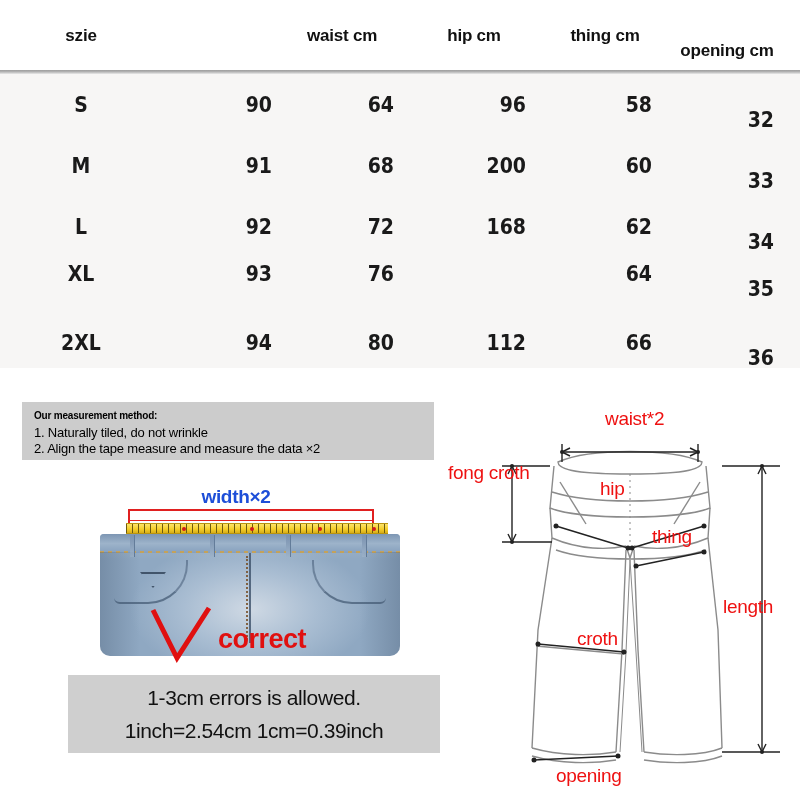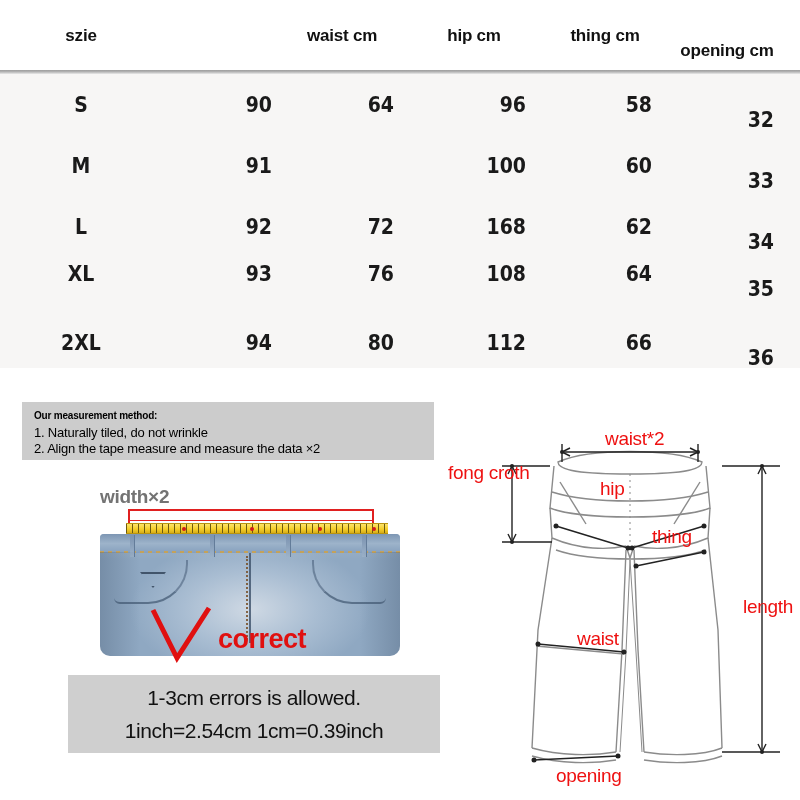--- a/index.html
+++ b/index.html
@@ -58,21 +58,21 @@
     padding: 5px 0 0 12px;
   }
   #method-title { font-size: 10px; font-weight: 700; color: #000; line-height: 18px; letter-spacing: -0.2px;}
   .method-line { font-size: 13px; color: #000; line-height: 16px; letter-spacing: -0.2px; }
 
   
   #jeans-figure { position: absolute; left: 100px; top: 486px; width: 300px; height: 180px; }
 
   #width-label {
     position: absolute; left: 0; top: 0; width: 272px;
-    font-size: 19px; font-weight: 700; color: #737373;
+    text-align: center; font-size: 19px; font-weight: 700; color: #1d4ed8;
     letter-spacing: -0.3px;
   }
   .brk-line { position: absolute; background: #e02020; }
   #brk-top   { left: 28px;  top: 23px; width: 246px; height: 2px; }
   #brk-left  { left: 28px;  top: 23px; width: 2px;  height: 38px; }
   #brk-right { left: 272px; top: 23px; width: 2px;  height: 38px; }
   #brk-bot   { left: 28px;  top: 34px; width: 246px; height: 1px; }
 
   #tape {
     position: absolute; left: 26px; top: 37px; width: 262px; height: 11px;
@@ -159,26 +159,26 @@
     display: flex; flex-direction: column; align-items: center; justify-content: center; text-align: right;
   }
   .info-line { font-size: 21px; color: #111; line-height: 33px; letter-spacing: -0.4px; }
 
   
   #pants-diagram { position: absolute; left: 440px; top: 400px; width: 360px; height: 400px; }
   .dlabel {
     position: absolute; color: #ee1111; font-size: 19px; white-space: nowrap;
     letter-spacing: -0.3px;
   }
-  #lbl-waist   { left: 165px; top: 8px; margin-top: 20px; }
+  #lbl-waist   { left: 165px; top: 8px; }
   #lbl-fong    { left: 8px;   top: 62px; }
   #lbl-hip     { left: 160px; top: 78px; }
   #lbl-thing   { left: 212px; top: 126px; }
   #lbl-calf    { left: 137px; top: 228px; }
-  #lbl-length  { left: 283px; top: 196px; margin-left: 20px; }
+  #lbl-length  { left: 283px; top: 196px; }
   #lbl-opening { left: 116px; top: 365px; }
 </style>
 </head>
 <body>
 
 <div id="size-table">
 
   <div class="thead">
     <div class="cell c0">szie</div>
     <div class="cell c2">waist cm</div>
@@ -193,37 +193,37 @@
       <div class="cell c0">S</div>
       <div class="cell c1">90</div>
       <div class="cell c2">64</div>
       <div class="cell c3">96</div>
       <div class="cell c4">58</div>
       <div class="cell c5">32</div>
     </div>
     <div class="trow" style="top:61px">
       <div class="cell c0">M</div>
       <div class="cell c1">91</div>
-      <div class="cell c3">100</div>
+      <div class="cell c2">68</div>
+      <div class="cell c3">200</div>
       <div class="cell c4">60</div>
       <div class="cell c5">33</div>
     </div>
     <div class="trow" style="top:122px">
       <div class="cell c0">L</div>
       <div class="cell c1">92</div>
       <div class="cell c2">72</div>
       <div class="cell c3">168</div>
       <div class="cell c4">62</div>
       <div class="cell c5">34</div>
     </div>
     <div class="trow" style="top:169px">
       <div class="cell c0">XL</div>
       <div class="cell c1">93</div>
       <div class="cell c2">76</div>
-      <div class="cell c3">108</div>
       <div class="cell c4">64</div>
       <div class="cell c5">35</div>
     </div>
     <div class="trow" style="top:238px">
       <div class="cell c0">2XL</div>
       <div class="cell c1">94</div>
       <div class="cell c2">80</div>
       <div class="cell c3">112</div>
       <div class="cell c4">66</div>
       <div class="cell c5">36</div>
@@ -365,16 +365,16 @@
         <circle cx="178" cy="356" r="2.5"></circle>
       <circle cx="322" cy="66" r="2"></circle>
         <circle cx="322" cy="352" r="2"></circle>
     </g>
   </svg>
 
   <div class="dlabel" id="lbl-waist">waist*2</div>
   <div class="dlabel" id="lbl-fong">fong croth</div>
   <div class="dlabel" id="lbl-hip">hip</div>
   <div class="dlabel" id="lbl-thing">thing</div>
-  <div class="dlabel" id="lbl-calf">waist</div>
+  <div class="dlabel" id="lbl-calf">croth</div>
   <div class="dlabel" id="lbl-length">length</div>
   <div class="dlabel" id="lbl-opening">opening</div>
 </div>
 
 </body></html>

